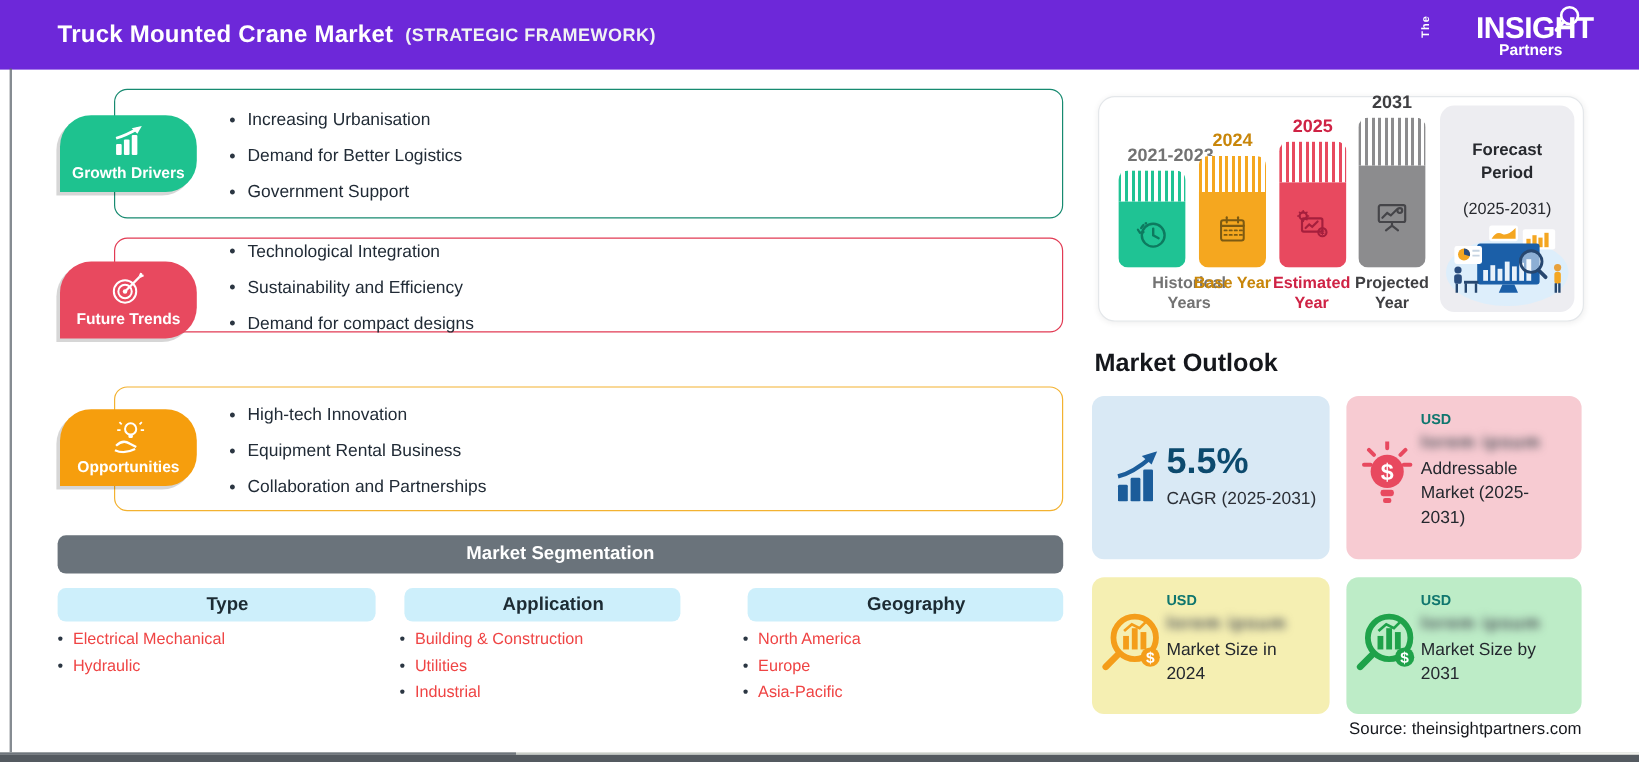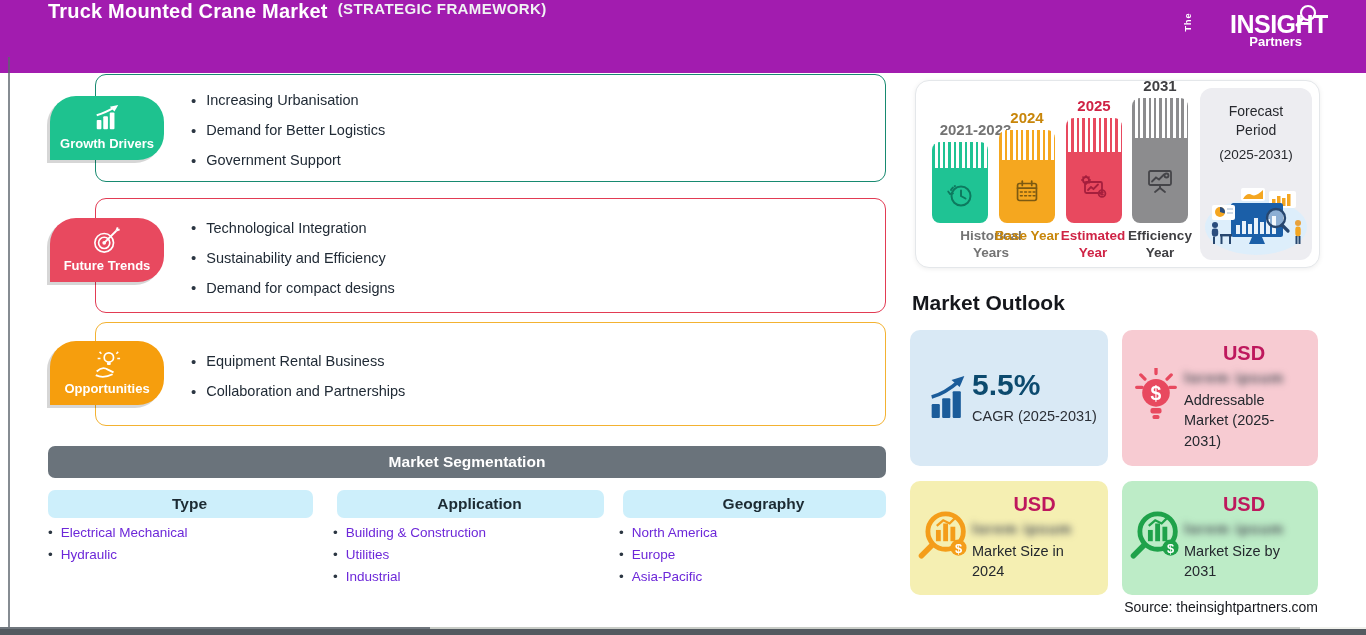--- a/index.html
+++ b/index.html
@@ -1,65 +1,65 @@
 <!DOCTYPE html>
 <html><head>
 <meta charset="utf-8">
 <style>
   * { margin:0; padding:0; box-sizing:border-box; }
   html,body { background:#ffffff; }
   body { font-family:"Liberation Sans", sans-serif; }
   #page { position:relative; width:1366px; height:635px; background:#fff; overflow:hidden; }
 
   
-  .header { position:absolute; left:0; top:0; width:1366px; height:73px; background:#a21caf;
-            display:flex; align-items:flex-start; }
+  .header { position:absolute; left:0; top:0; width:1366px; height:58px; background:#6d28d9;
+            display:flex; align-items:center; }
   .header-title { color:#fff; font-size:20px; font-weight:bold; margin-left:48px; letter-spacing:.2px; }
   .header-subtitle { color:#f1f3f4; font-size:15px; font-weight:600; margin-left:10px; letter-spacing:.4px; }
   .logo { position:absolute; right:56px; top:8px; width:130px; height:42px; color:#fff; }
   .logo-the { position:absolute; left:-2px; top:9px; font-size:9px; font-weight:bold; letter-spacing:1px;
               transform:rotate(-90deg); transform-origin:center; }
   .logo-insight { position:absolute; left:8px; top:2px; font-size:25px; font-weight:bold; letter-spacing:-.5px;margin-left:42px; }
   .logo-partners { position:absolute; right:8px; top:26px; font-size:13px; font-weight:bold; }
   .logo-lens { position:absolute; right:-8px; top:-4px; }
 
   .page-left-line { position:absolute; left:8px; top:57px; width:2px; height:570px; background:#5d656d; opacity:.75; }
 
   
   .fw-box { position:absolute; left:95px; width:791px; border-radius:11px; background:#fff;
             padding:16px 20px 12px 95px; display:flex; flex-direction:column; justify-content:center; gap:13px; }
   .fw-box.drivers { top:74px; height:108px; border:1.6px solid #178a70; }
-  .fw-box.trends  { top:198px; height:115px; border:1.6px solid #e23b54; }
+  .fw-box.trends  { top:198px; height:79px; border:1.6px solid #e23b54; }
   .fw-box.opps    { top:322px; height:104px; border:1.6px solid #f3b231; }
   .fw-item { font-size:14.5px; color:#212b36; display:flex; align-items:center; }
   .fw-item::before { content:"•"; font-size:15px; color:#2b3642; margin-right:10px; }
 
   .badge { position:absolute; left:50px; width:114px; height:64px; border-radius:26px 26px 26px 0;
            display:flex; flex-direction:column; align-items:center; justify-content:center; gap:3px;
            box-shadow:-3px 3px 0 rgba(0,0,0,.16); z-index:3; }
   .badge.drivers { top:96px;  background:#1ec28f; }
   .badge.trends  { top:218px; background:#e8495f; }
   .badge.opps    { top:341px; background:#f69e0d; }
   .badge-label { color:#fff; font-size:13px; font-weight:bold; }
 
   
   .seg-bar { position:absolute; left:48px; top:446px; width:838px; height:32px; background:#6a737b;
              border-radius:7px; display:flex; align-items:center; justify-content:center; }
   .seg-bar-title { color:#fff; font-size:15.5px; font-weight:bold; }
   .seg-head { position:absolute; top:490px; height:28px; background:#cdeffb; border-radius:7px;
               display:flex; align-items:center; justify-content:center;padding-left:18px; }
   .seg-head span { font-size:15.5px; font-weight:bold; color:#1c2b33; }
   .seg-head.c0 { left:48px;  width:265px; }
-  .seg-head.c1 { left:337px; width:267px; }
+  .seg-head.c1 { left:337px; width:230px; }
   .seg-head.c2 { left:623px; width:263px; }
   .seg-list { position:absolute; top:525px; display:flex; flex-direction:column; gap:7px; }
   .seg-list.c0 { left:48px; }
   .seg-list.c1 { left:333px; }
   .seg-list.c2 { left:619px; }
-  .seg-item { font-size:13.5px; color:#6d28d9; display:flex; align-items:center; }
+  .seg-item { font-size:13.5px; color:#ef4444; display:flex; align-items:center; }
   .seg-item::before { content:"•"; margin-right:8px; color:#2b3642; }
 
   
   .tl-panel { position:absolute; left:915px; top:80px; width:405px; height:188px; background:#fff;
               border:1px solid #e4e7ea; border-radius:14px; box-shadow:0 1px 5px rgba(0,0,0,.07); }
   .tl-col { position:absolute; width:56px; display:flex; flex-direction:column; align-items:center; }
   .tl-year { font-size:15px; font-weight:bold; margin-bottom:4px; white-space:nowrap; }
   .tl-bar { width:56px; border-radius:8px; overflow:hidden; display:flex; flex-direction:column; }
   .tl-stripes { width:100%; }
   .tl-solid { flex:1; display:flex; align-items:center; justify-content:center; }
@@ -69,35 +69,35 @@
   .tl-col.b3 { left:1132px; top:77px;  } .tl-col.b3 .tl-bar { height:125px; } .tl-col.b3 .tl-stripes { height:40px; }
   .c-green  { background:#1fc394; } .s-green  { background:repeating-linear-gradient(90deg,#1fc394 0 2.5px,#fff 2.5px 5.5px); }
   .c-orange { background:#f5a71f; } .s-orange { background:repeating-linear-gradient(90deg,#f5a71f 0 2.5px,#fff 2.5px 5.5px); }
   .c-red    { background:#e8495f; } .s-red    { background:repeating-linear-gradient(90deg,#e8495f 0 2.5px,#fff 2.5px 5.5px); }
   .c-gray   { background:#8c8c8e; } .s-gray   { background:repeating-linear-gradient(90deg,#8c8c8e 0 2.5px,#fff 2.5px 5.5px); }
   .t-green { color:#737373;margin-left:31px; } .t-orange { color:#c8860a; } .t-red { color:#cf2345; } .t-dark { color:#3f3f42; }
   .tl-caption { position:absolute; top:228px; width:90px; text-align:center; font-size:13.5px; font-weight:bold; line-height:1.25; }
   .tl-caption.b0 { left:915px; } .tl-caption.b1 { left:982px; } .tl-caption.b2 { left:1048px; } .tl-caption.b3 { left:1115px; }
   .forecast { position:absolute; left:1200px; top:88px; width:112px; height:172px; background:#ededf1;
               border-radius:12px; text-align:center; padding-top:14px; }
-  .forecast-title { font-size:14px; font-weight:normal; color:#27292e; line-height:1.35; width:80px; margin:0 auto; }
+  .forecast-title { font-size:14px; font-weight:bold; color:#27292e; line-height:1.35; width:80px; margin:13px auto; }
   .forecast-range { font-size:13.5px; color:#27292e; margin-top:7px; }
   .forecast-illustration { position:absolute; left:3px; bottom:3px; }
 
   
   .outlook-title { position:absolute; left:912px; top:291px; font-size:21px; font-weight:bold; color:#15171c; }
   .card { position:absolute; border-radius:10px; }
   .card.cagr  { left:910px;  top:330px; width:198px; height:136px; background:#d9e9f5; }
   .card.addr  { left:1122px; top:330px; width:196px; height:136px; background:#f7cbd2; }
   .card.s24   { left:910px;  top:481px; width:198px; height:114px; background:#f5efb2; }
   .card.s31   { left:1122px; top:481px; width:196px; height:114px; background:#bdecc7; }
   .cagr-icon { position:absolute; left:18px; top:46px; }
   .cagr-value { position:absolute; left:62px; top:38px; font-size:30px; font-weight:bold; color:#0c4a6e; }
   .cagr-label { position:absolute; left:62px; top:78px; font-size:14.5px; color:#2b2f36;text-align:center; }
-  .card-usd { font-size:20px; font-weight:bold; color:#be185d;text-align:center; }
+  .card-usd { font-size:12px; font-weight:bold; color:#0f766e; }
   .blur-text { font-size:15px; font-weight:bold; color:#4a4f57; filter:blur(3.5px); letter-spacing:1px; }
   .card-label { font-size:14.5px; color:#24282e; line-height:1.4; }
   .card-textcol { position:absolute; display:flex; flex-direction:column; gap:4px; }
   .addr .card-textcol { left:62px; top:12px; width:120px; }
   .s24  .card-textcol { left:62px; top:12px; width:125px; }
   .s31  .card-textcol { left:62px; top:12px; width:120px; }
   .card-icon { position:absolute; }
   .addr .card-icon { left:10px; top:38px; }
   .s24 .card-icon, .s31 .card-icon { left:6px; top:28px; }
 
@@ -156,20 +156,21 @@
       <circle cx="13" cy="17" r="10" fill="none" stroke="#fff" stroke-width="1.8"></circle>
       <circle cx="13" cy="17" r="6" fill="none" stroke="#fff" stroke-width="1.8"></circle>
       <circle cx="13" cy="17" r="2" fill="#fff"></circle>
       <line x1="13" y1="17" x2="26" y2="4" stroke="#fff" stroke-width="2"></line>
       <path d="M26 4 l1.5 -3.5 M26 4 l3.5 -1.5" stroke="#fff" stroke-width="2" fill="none"></path>
     </svg>
     <span class="badge-label">Future Trends</span>
   </div>
 
   <div class="fw-box opps">
+    <div class="fw-item">High-tech Innovation</div>
     <div class="fw-item">Equipment Rental Business</div>
     <div class="fw-item">Collaboration and Partnerships</div>
   </div>
   <div class="badge opps">
     <svg width="30" height="28" viewBox="0 0 32 30">
       <circle cx="18" cy="8" r="5" fill="none" stroke="#fff" stroke-width="1.8"></circle>
       <rect x="16" y="13" width="4" height="3" rx="1" fill="#fff"></rect>
       <path d="M10 4 l-2 -2 M18 0 v-1 M26 4 l2 -2 M9 9 h-3 M27 9 h3" stroke="#fff" stroke-width="1.6"></path>
       <path d="M5 23 q6 -6 12 -2 l6 3" stroke="#fff" stroke-width="2" fill="none"></path>
       <path d="M4 27 q8 4 18 -1" stroke="#fff" stroke-width="2" fill="none"></path>
@@ -263,21 +264,21 @@
           <line x1="18" y1="22" x2="18" y2="25"></line>
           <path d="M13 29 l5 -4 5 4"></path>
         </svg>
       </div>
     </div>
   </div>
 
   <div class="tl-caption b0 t-green">Historical Years</div>
   <div class="tl-caption b1 t-orange">Base Year</div>
   <div class="tl-caption b2 t-red">Estimated Year</div>
-  <div class="tl-caption b3 t-dark">Efficiency Year</div>
+  <div class="tl-caption b3 t-dark">Projected Year</div>
 
   <div class="forecast">
     <div class="forecast-title">Forecast Period</div>
     <div class="forecast-range">(2025-2031)</div>
     <svg class="forecast-illustration" width="106" height="72" viewBox="0 0 106 72">
       <ellipse cx="53" cy="42" rx="51" ry="28" fill="#ddeefb"></ellipse>
       <rect x="66" y="6" width="27" height="17" rx="2" fill="#fff"></rect>
       <rect x="69" y="14" width="3.5" height="7" fill="#f4a621"></rect>
       <rect x="74" y="11" width="3.5" height="10" fill="#f4a621"></rect>
       <rect x="79" y="13" width="3.5" height="8" fill="#f4a621"></rect>

